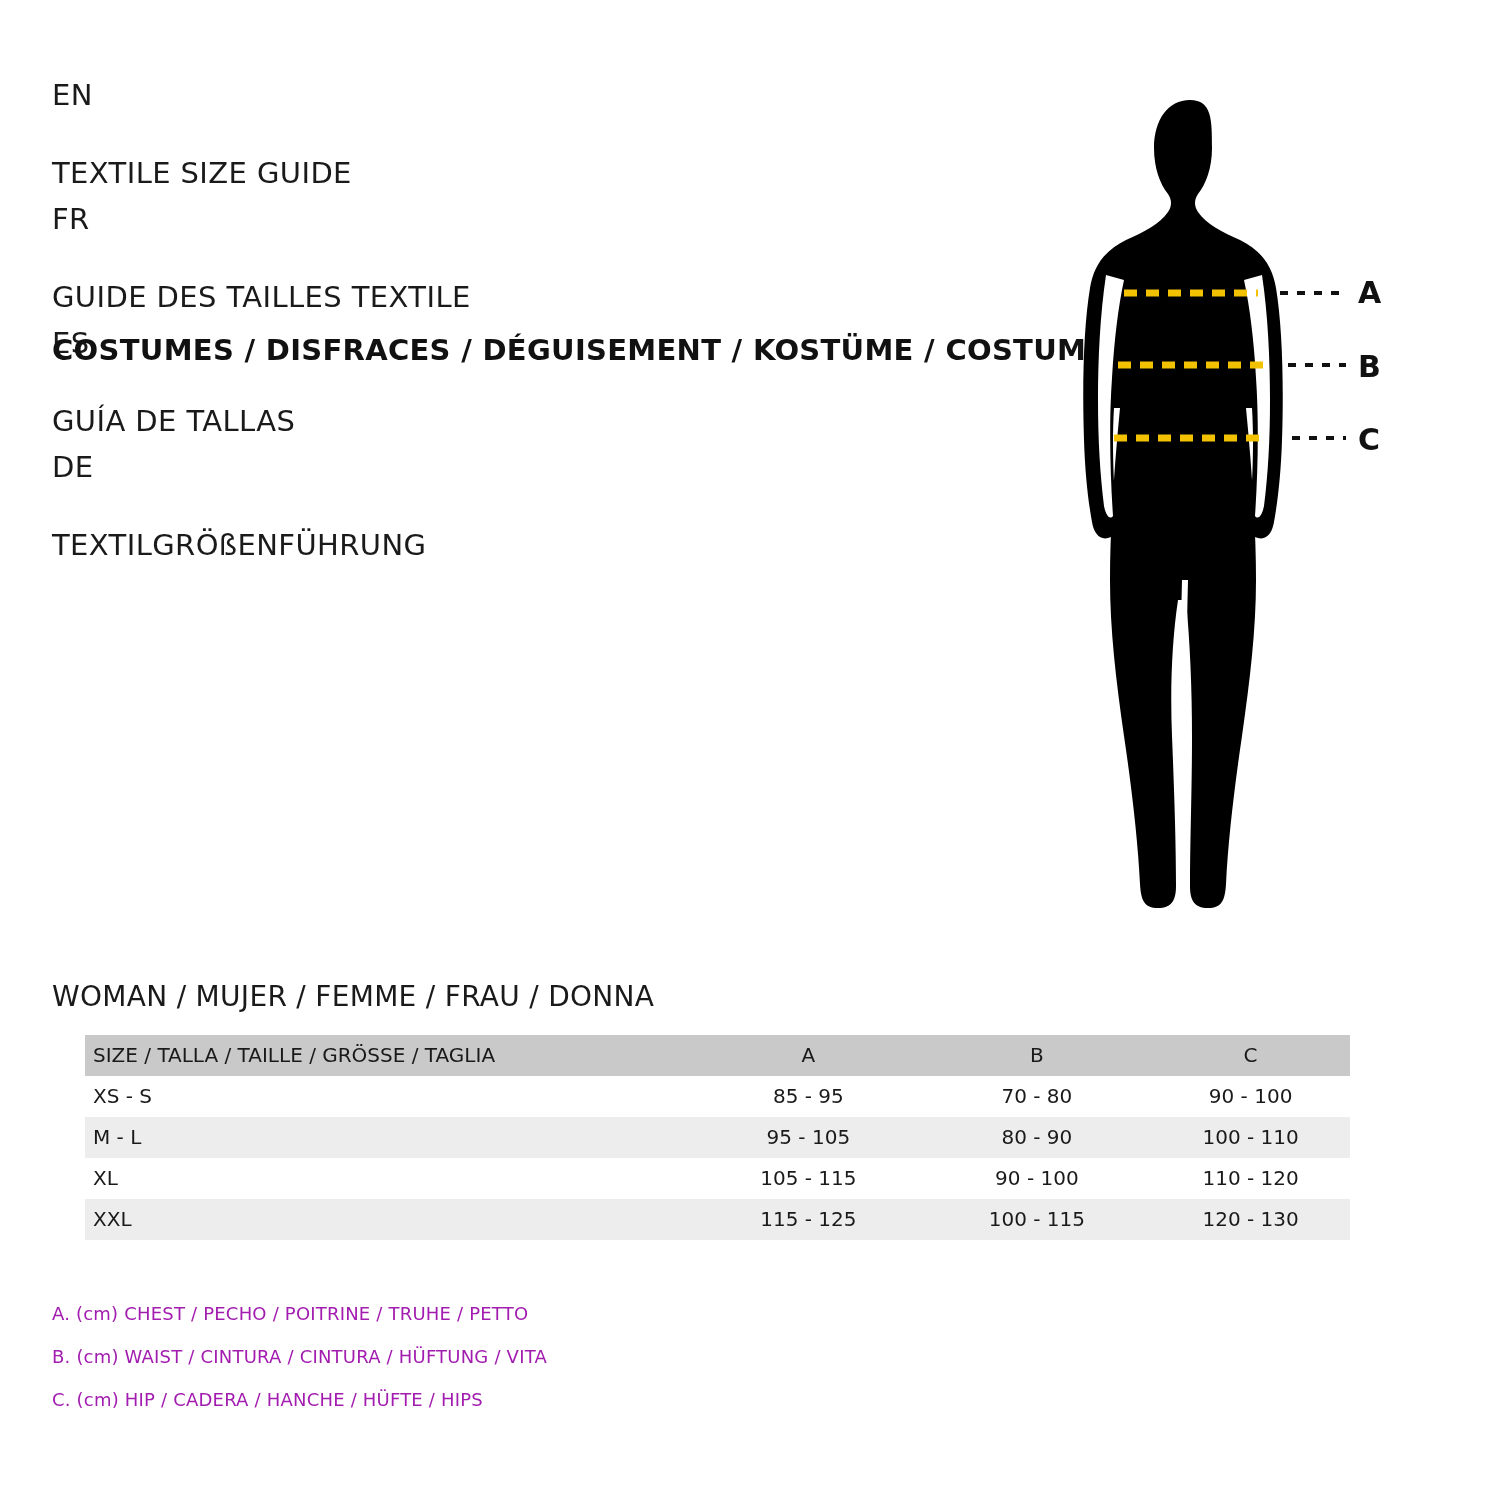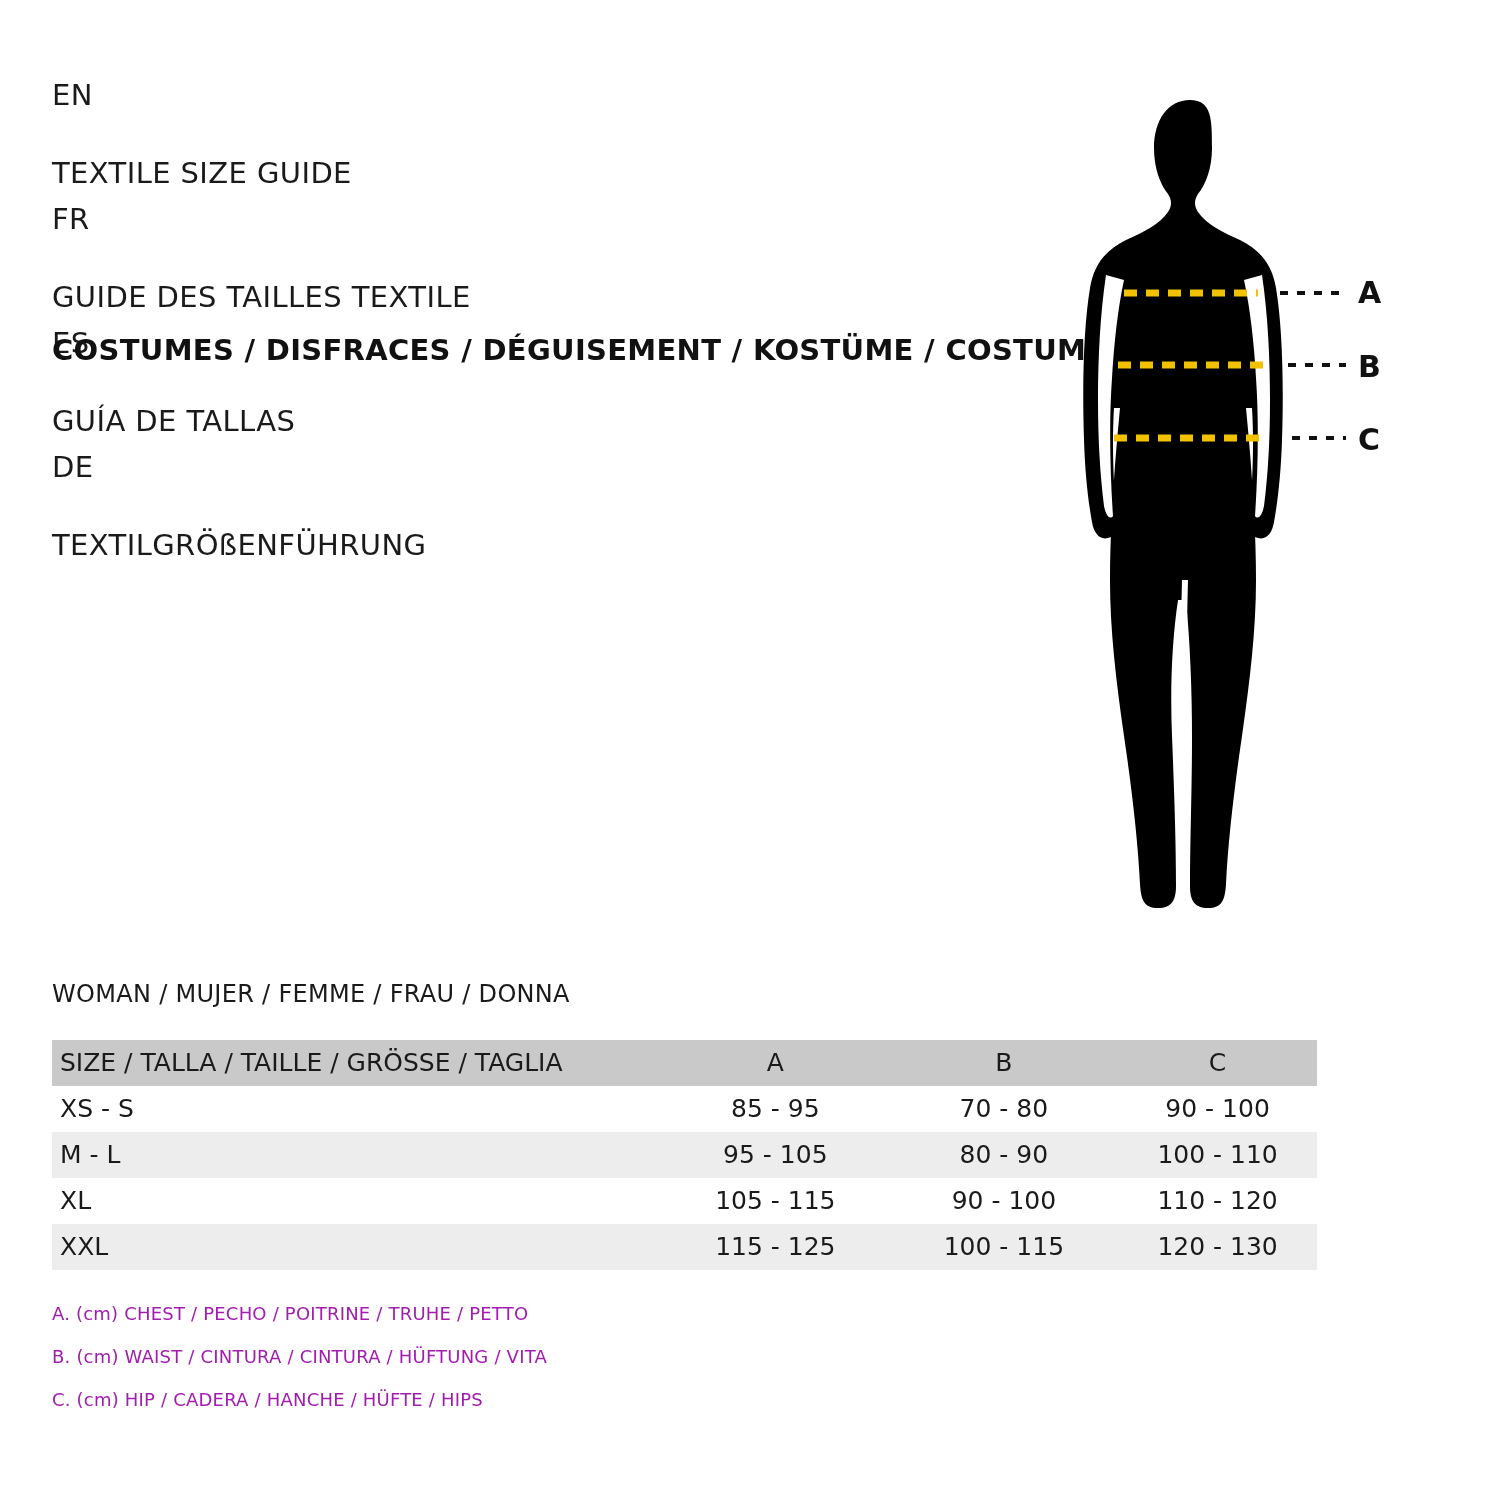--- a/index.html
+++ b/index.html
@@ -74,30 +74,31 @@
   .lbl-c { left: 318px; top: 362px; }
 
   
   .table-section {
     position: absolute;
     left: 52px;
     top: 980px;
     width: 1265px;
   }
   .table-caption {
-    font-size: 24px;
+    font-size: 28px;
     letter-spacing: 0.3px;
     color: #1a1a1a;
-    margin-bottom: 32px;
+    margin-bottom: 22px;
   }
   table.size-table {
     border-collapse: collapse;
     width: 1265px;
-    font-size: 25px;
-    color: #1a1a1a;
+    font-size: 20px;
+    color: #1a1a1a;
+    margin-left: 33px;
   }
   table.size-table th,
   table.size-table td {
     padding: 8px 0 9px 0;
     font-weight: normal;
     text-align: center;
   }
   table.size-table th.col-size,
   table.size-table td.col-size {
     text-align: left;

